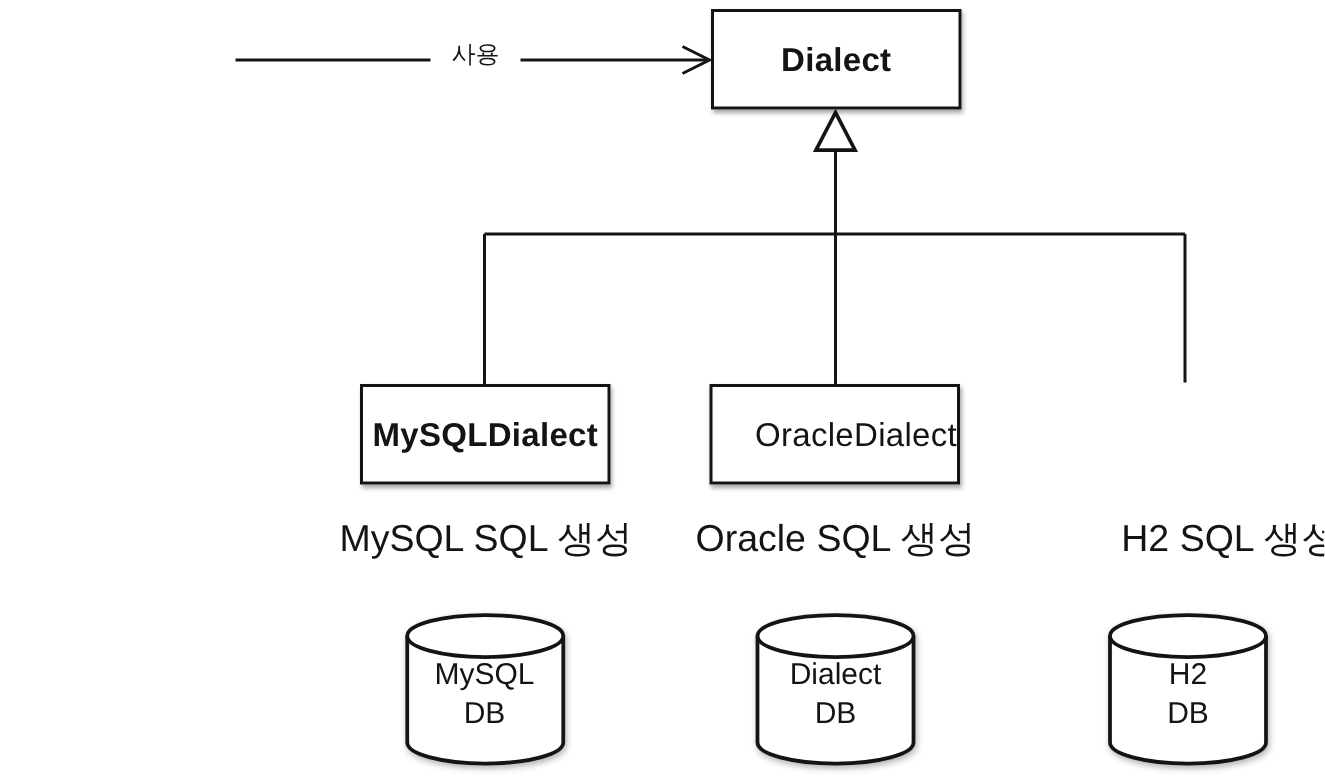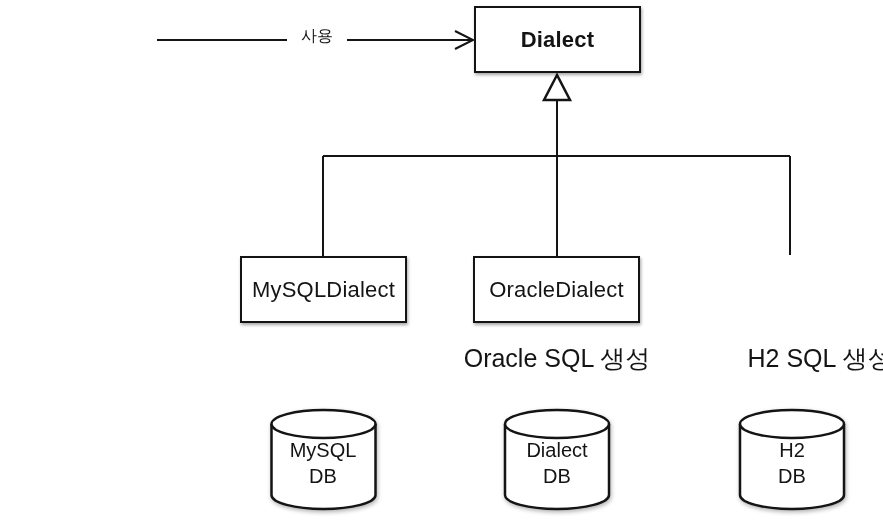--- a/index.html
+++ b/index.html
@@ -31,22 +31,22 @@
     box-shadow: 1px 2px 3px rgba(0,0,0,0.35);
     display: flex;
     align-items: center;
     justify-content: center;
     font-size: 22px;
     letter-spacing: 0.2px;
   }
   .node.bold { font-weight: bold; }
   #jpa-box     { left: 5px;   top: 7px;   width: 152px; height: 66px; }
   #dialect-box { left: 474px; top: 6px;   width: 167px; height: 67px; }
-  #mysql-box   { left: 240px; top: 256px; width: 167px; height: 67px; }
-  #oracle-box  { left: 473px; top: 256px; width: 167px; height: 67px; }
+  #mysql-box   { left: 240px; top: 256px; width: 167px; height: 67px; font-weight: bold; }
+  #oracle-box  { left: 473px; top: 256px; width: 167px; height: 67px; justify-content: flex-end; }
   #h2-box      { left: 707px; top: 255px; width: 168px; height: 67px; }
 
   .edge-label {
     position: absolute;
     left: 289px;
     top: 26px;
     width: 56px;
     text-align: center;
     font-size: 16px;
     background: #ffffff;
@@ -131,20 +131,21 @@
     <span>MySQLDialect</span>
   </div>
 
   <div class="node" id="oracle-box">
     <span>OracleDialect</span>
   </div>
 
 
   <div class="edge-label">사용</div>
 
+  <div class="caption" id="mysql-caption">MySQL SQL 생성</div>
   <div class="caption" id="oracle-caption">Oracle SQL 생성</div>
   <div class="caption" id="h2-caption">H2 SQL 생성</div>
 
   <div class="db-label" id="mysql-db-label">
     <span>MySQL</span><br>
     <span>DB</span>
   </div>
   <div class="db-label" id="oracle-db-label">
     <span>Dialect</span><br>
     <span>DB</span>

